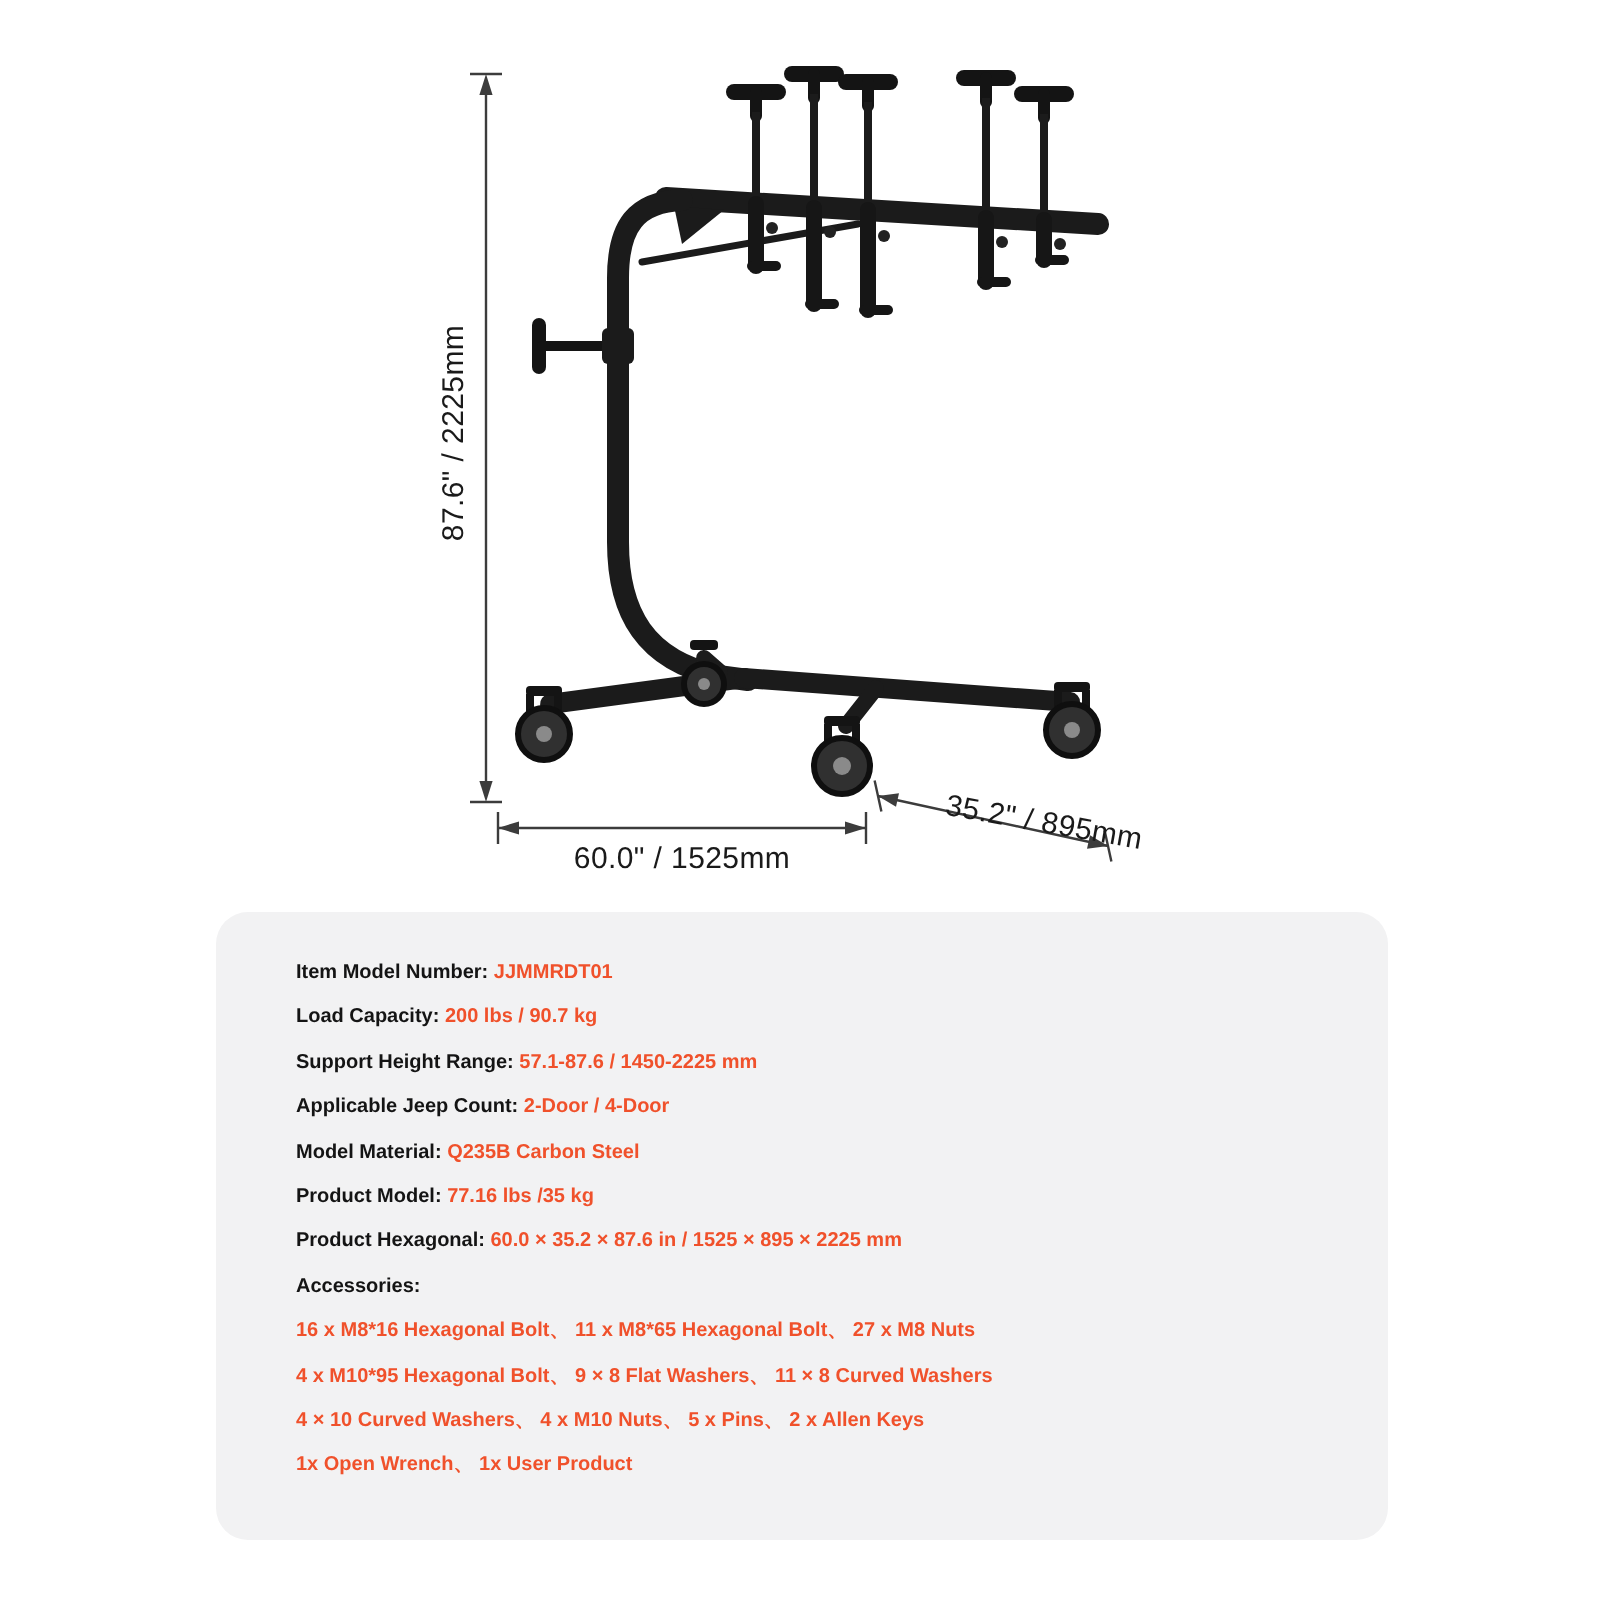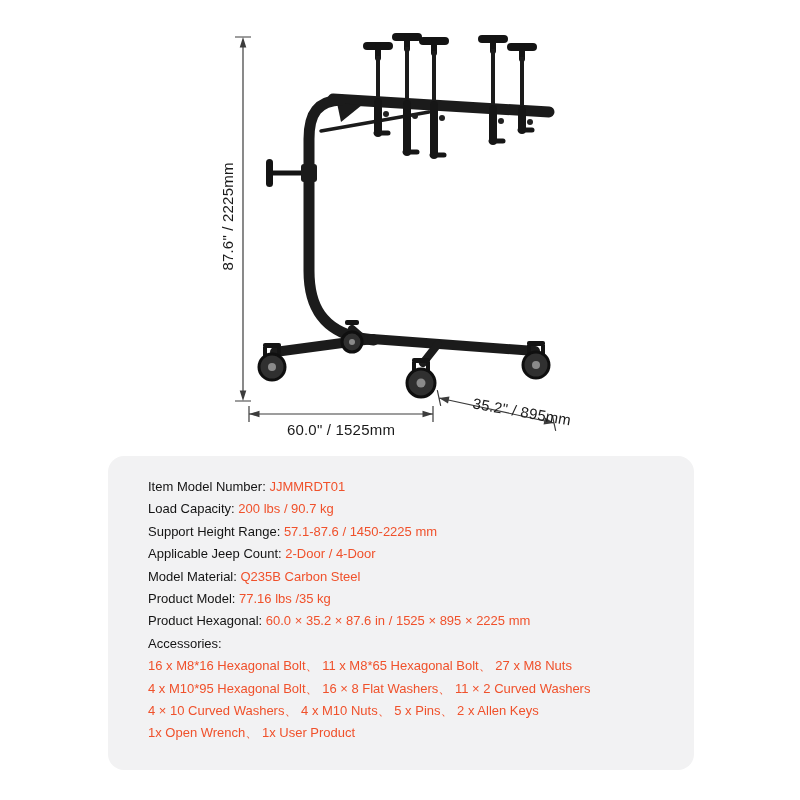--- a/index.html
+++ b/index.html
@@ -3,21 +3,21 @@
 <meta charset="utf-8">
 <style>
   html,body{margin:0;padding:0;background:#fff;}
   body{font-family:"Liberation Sans",sans-serif;color:#141414;}
   .page{position:relative;width:800px;height:800px;background:#fff;overflow:hidden;}
   .diagram-wrap{position:absolute;left:0;top:0;width:800px;height:452px;}
   .dim-label{position:absolute;font-size:15px;color:#1a1a1a;text-align:center;letter-spacing:.2px;}
   .dim-label.vertical{transform:rotate(-90deg);}
   .dim-label.diagonal{transform:rotate(10deg);}
   .spec-card{position:absolute;left:108px;top:456px;width:586px;height:314px;background:var(--card-bg,#f2f2f3);border-radius:16px;box-sizing:border-box;padding:20px 20px 0 40px;}
-  .spec-line{font-size:13px;line-height:22.4px;white-space:nowrap;}
+  .spec-line{font-size:10px;line-height:22.4px;white-space:nowrap;font-weight:bold;}
   .spec-label{color:var(--text,#141414);}
   .spec-value{color:var(--accent,#f0512b);}
   .acc-line{color:var(--accent,#f0512b);}
   svg .tube{stroke:#1b1b1b;fill:none;stroke-linecap:round;}
   svg .dim{stroke:#3c3c3c;stroke-width:1.2;fill:none;}
   svg .dimfill{fill:#3c3c3c;stroke:none;}
 </style>
 </head>
 <body>
 
@@ -144,18 +144,18 @@
   <div class="spec-card">
     <div class="spec-line"><span class="spec-label">Item Model Number: </span><span class="spec-value">JJMMRDT01</span></div>
     <div class="spec-line"><span class="spec-label">Load Capacity: </span><span class="spec-value">200 lbs / 90.7 kg</span></div>
     <div class="spec-line"><span class="spec-label">Support Height Range: </span><span class="spec-value">57.1-87.6 / 1450-2225 mm</span></div>
     <div class="spec-line"><span class="spec-label">Applicable Jeep Count: </span><span class="spec-value">2-Door / 4-Door</span></div>
     <div class="spec-line"><span class="spec-label">Model Material: </span><span class="spec-value">Q235B Carbon Steel</span></div>
     <div class="spec-line"><span class="spec-label">Product Model: </span><span class="spec-value">77.16 lbs /35 kg</span></div>
     <div class="spec-line"><span class="spec-label">Product Hexagonal: </span><span class="spec-value">60.0 × 35.2 × 87.6 in / 1525 × 895 × 2225 mm</span></div>
     <div class="spec-line"><span class="spec-label">Accessories:</span></div>
     <div class="spec-line acc-line">16 x M8*16 Hexagonal Bolt、 11 x M8*65 Hexagonal Bolt、 27 x M8 Nuts</div>
-    <div class="spec-line acc-line">4 x M10*95 Hexagonal Bolt、 16 × 8 Flat Washers、 11 × 2 Curved Washers</div>
+    <div class="spec-line acc-line">4 x M10*95 Hexagonal Bolt、 9 × 8 Flat Washers、 11 × 8 Curved Washers</div>
     <div class="spec-line acc-line">4 × 10 Curved Washers、 4 x M10 Nuts、 5 x Pins、 2 x Allen Keys</div>
     <div class="spec-line acc-line">1x Open Wrench、 1x User Product</div>
   </div>
 
 </div>
 
 </body></html>

